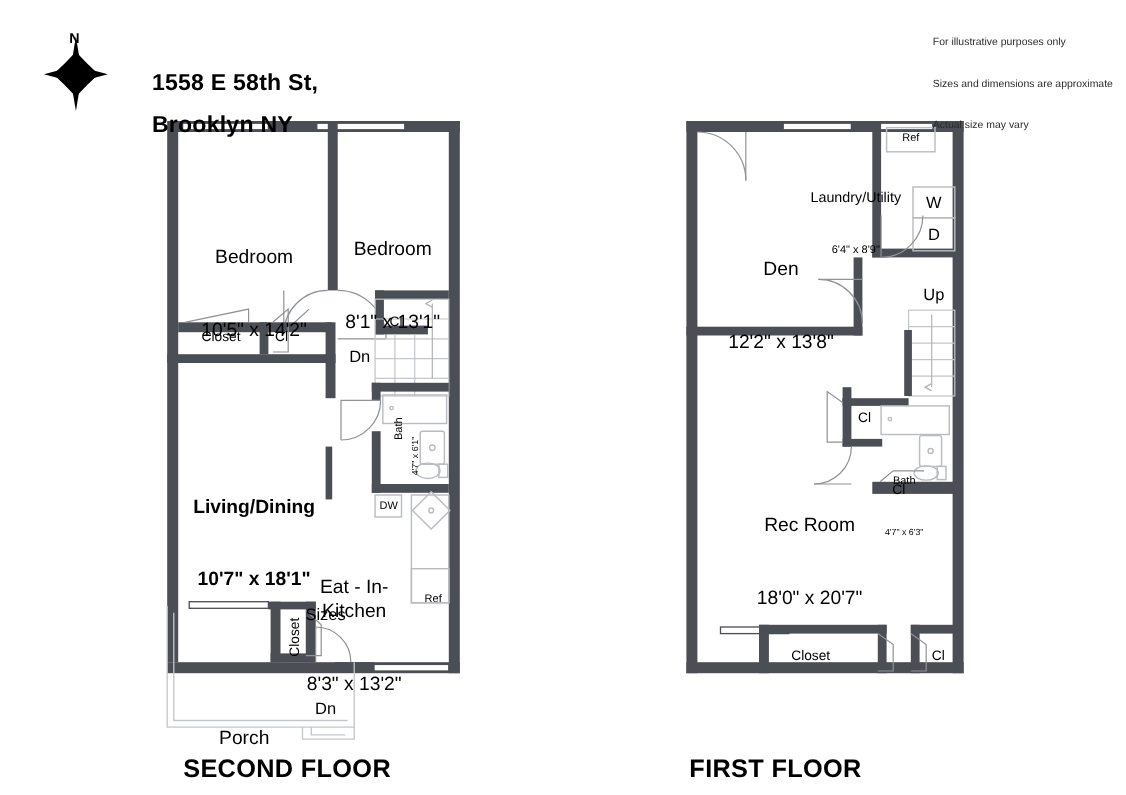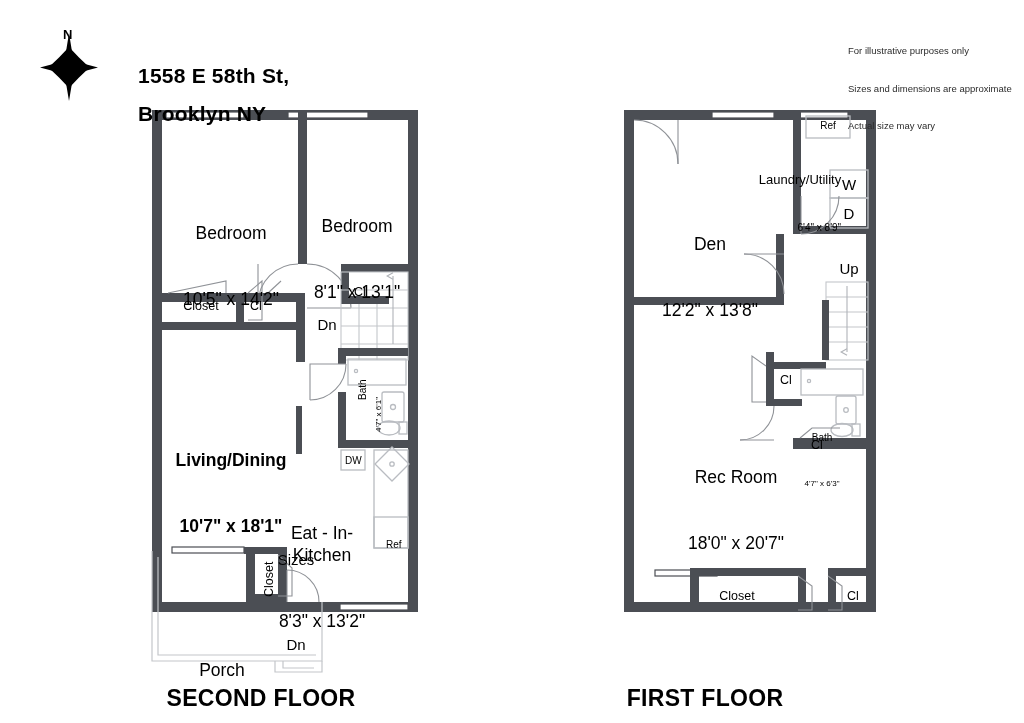--- a/index.html
+++ b/index.html
@@ -210,21 +210,21 @@
   </g>
 </svg>
 
 <div class="txt compassN" style="left:63px;top:27px;">N</div>
 
 <div class="txt addr" style="left:126px;top:47px;">
   <span>1558 E 58th St,</span><br>
   <span>Brooklyn NY</span>
 </div>
 
-<div class="txt disc" style="left:848px;top:20px;">
+<div class="txt disc" style="left:848px;top:8px;">
   <div>For illustrative purposes only</div>
   <div>Sizes and dimensions are approximate</div>
   <div>Actual size may vary</div>
 </div>
 
 <div class="txt room ctr" style="left:231px;top:178px;">
   <div>Bedroom</div>
   <div>10'5" x 14'2"</div>
 </div>
 
@@ -267,21 +267,21 @@
 
 <div style="position:absolute;left:259px;top:597px;transform:rotate(-90deg);transform-origin:left top;">
   <span class="small" style="display:inline-block;">Closet</span>
 </div>
 
 <div class="txt room ctr" style="left:710px;top:189px;">
   <div>Den</div>
   <div>12'2" x 13'8"</div>
 </div>
 
-<div class="txt roomsm ctr" style="left:800px;top:140px;text-align:right;">
+<div class="txt roomsm ctr" style="left:778px;top:140px;">
   <div>Laundry/Utility</div>
   <div class="tiny">6'4" x 8'9"</div>
 </div>
 
 <div class="txt room ctr" style="left:716px;top:422px;margin-left:20px;">
   <div>Rec Room</div>
   <div>18'0" x 20'7"</div>
 </div>
 
 <div class="txt ctr" style="left:822px;top:396px;">

